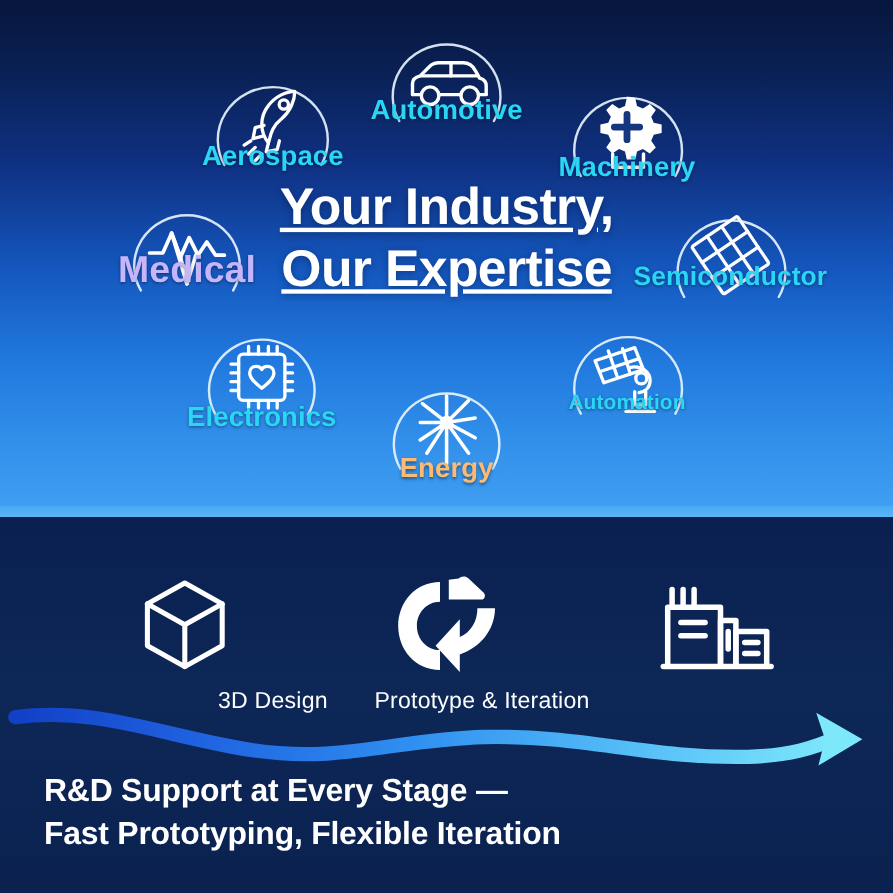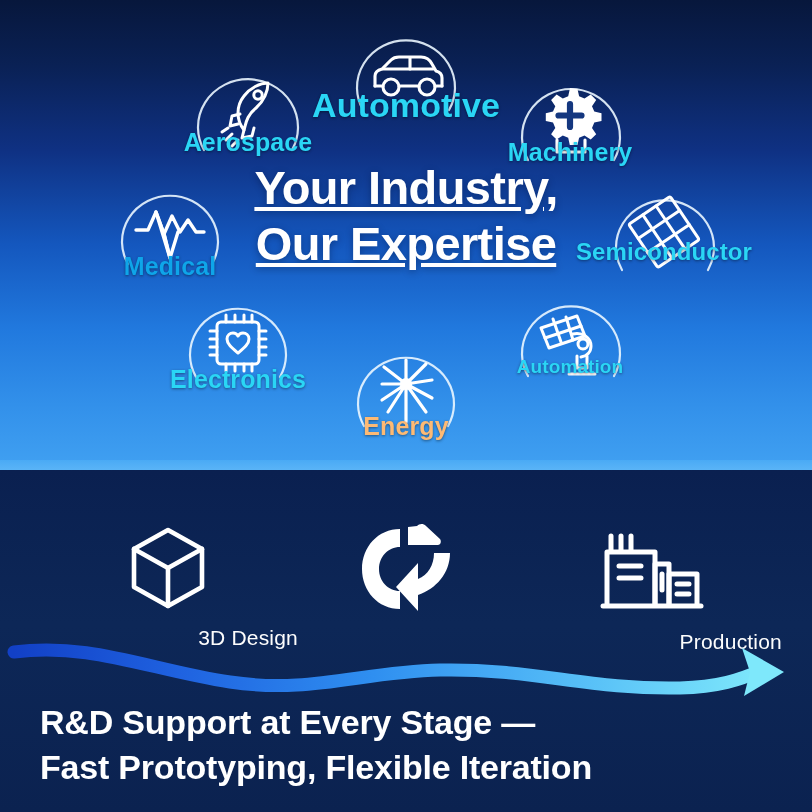--- a/index.html
+++ b/index.html
@@ -61,21 +61,21 @@
   .stage .sicon{height:96px;display:flex;align-items:center;justify-content:center;}
   .stage .slabel{
     margin-top:10px;color:#fdfdfd;font-size:21px;letter-spacing:.2px;
     white-space:nowrap;
   }
 
   #wave{position:absolute;left:0;top:628px;width:812px;height:90px;}
 
   #bottom-headline{
     position:absolute;left:40px;top:700px;width:740px;
-    color:#ffffff;font-weight:bold;font-size:34px;line-height:1.33;
+    color:#ffffff;font-weight:bold;font-size:29px;line-height:1.33;
     letter-spacing:-.2px;
   }
   #bottom-headline span{display:block;}
 </style>
 </head>
 <body>
 
 <div id="poster">
 
   <div id="top-panel"></div>
@@ -106,21 +106,21 @@
           <g stroke="#ffffff" stroke-width="3.1" fill="none" stroke-linecap="round" stroke-linejoin="round">
             <path d="M28 62 L28 52 C28 48 31 46 35 45 L44 36 C46 34 49 33 52 33 L74 33 C79 33 83 36 85 40 L89 47 C93 48 95 50 95 54 L95 62"></path>
             <path d="M28 62 L36 62 M52 62 L72 62 M88 62 L95 62"></path>
             <circle cx="44" cy="63" r="8"></circle>
             <circle cx="80" cy="63" r="8"></circle>
             <path d="M36 45 L86 45"></path>
             <path d="M63 34 L63 45"></path>
           </g>
         </svg>
       </div>
-      <div class="nlabel" style="top: 62px; font-size: 34px; color: rgb(42, 214, 245); text-align: center;">Automotive</div>
+      <div class="nlabel" style="top: 62px; font-size: 25px; color: rgb(42, 214, 245); text-align: center;">Automotive</div>
     </div>
 
     <div class="node" id="node-2" style="left: 570px; top: 68px;">
       <div class="ring">
         <svg width="118" height="110" viewBox="0 0 118 110">
           <path d="M17 92 A49 48 0 1 1 103 92" fill="none" stroke="#eaf6ff" stroke-width="2.2" stroke-linecap="round" opacity=".9"></path>
           <g fill="#ffffff">
             <path d="M59 20 l7.5 1.1 1.6 7.2 5.4 2.3 6.2-4.1 5.5 5.4 -4.2 6.3 2.3 5.4 7.2 1.6 0 7.7 -7.2 1.6 -2.3 5.4 4.2 6.3 -5.5 5.4 -6.2-4.1 -5.4 2.3 -1.6 7.2 -7.7 0 -1.6-7.2 -5.4-2.3 -6.2 4.1 -5.5-5.4 4.2-6.3 -2.3-5.4 -7.2-1.6 0-7.7 7.2-1.6 2.3-5.4 -4.2-6.3 5.5-5.4 6.2 4.1 5.4-2.3 1.6-7.2z"></path>
           </g>
           <path d="M59 36 L59 59 M47.5 47.5 L70.5 47.5" stroke="#14377f" stroke-width="6.2" stroke-linecap="round"></path>
@@ -137,21 +137,21 @@
       <div class="ring">
         <svg width="116" height="102" viewBox="0 0 116 102">
           <path d="M16 84 A48 46 0 1 1 100 84" fill="none" stroke="#eaf6ff" stroke-width="2.2" stroke-linecap="round" opacity=".9"></path>
           <g stroke="#ffffff" stroke-width="3.4" fill="none" stroke-linecap="round" stroke-linejoin="round">
             <path d="M24 50 L36 50 L44 32 L52 54 L60 36 L68 52 L76 40 L84 52 L92 52"></path>
             <path d="M44 32 L52 54 L58 78 L44 32"></path>
             <path d="M52 54 L58 78 L66 52"></path>
           </g>
         </svg>
       </div>
-      <div class="nlabel" style="top: 72px; font-size: 25px; color: #0ea5e9;">Medical</div>
+      <div class="nlabel" style="top: 46px; font-size: 34px; color: #c4b5fd;">Medical</div>
     </div>
 
     <div class="node" id="node-4" style="left: 664px; top: 182px;">
       <div class="ring">
         <svg width="118" height="106" viewBox="0 0 118 106">
           <path d="M17 88 A49 47 0 1 1 103 88" fill="none" stroke="#eaf6ff" stroke-width="2.2" stroke-linecap="round" opacity=".9"></path>
           <g stroke="#ffffff" stroke-width="3" fill="none" stroke-linecap="round" stroke-linejoin="round" transform="rotate(-34 59 50)">
             <rect x="34" y="24" width="50" height="52" rx="2"></rect>
             <path d="M34 41 L84 41 M34 58 L84 58"></path>
             <path d="M51 24 L51 76 M67 24 L67 76"></path>
@@ -232,38 +232,38 @@
     <div class="stage" id="stage-1" style="left: 276px; top: 520px; width: 260px;">
       <div class="sicon">
         <svg width="100" height="98" viewBox="0 0 100 98">
           <g fill="#ffffff">
             <path d="M44 10 C22 10 6 28 6 50 C6 72 22 90 44 90 L44 72 C32 72 23 62 23 50 C23 38 32 28 44 28 Z"></path>
             <path d="M52 8 L52 26 L82 26 C84 26 86 23 84 20 L70 7 C67 4 63 5 61 7 Z"></path>
             <path d="M94 34 L78 34 C78 46 72 56 62 60 L62 44 L40 68 L62 92 L62 76 C80 70 94 54 94 34 Z"></path>
           </g>
         </svg>
       </div>
+      <div class="slabel">Prototype &amp; Iteration</div>
     </div>
 
     <div class="stage" id="stage-2" style="left: 522px; top: 524px; width: 260px;">
       <div class="sicon">
         <svg width="106" height="92" viewBox="0 0 106 92">
           <g stroke="#ffffff" stroke-width="5" fill="none" stroke-linecap="round" stroke-linejoin="round">
             <path d="M12 10 L12 24 M22 10 L22 24 M32 10 L32 24"></path>
             <path d="M8 78 L8 26 L56 26 L56 78"></path>
             <path d="M20 40 L42 40 M20 52 L42 52"></path>
             <path d="M56 78 L56 38 L70 38 L70 78"></path>
             <path d="M63 48 L63 64"></path>
             <path d="M70 78 L70 48 L98 48 L98 78"></path>
             <path d="M78 58 L90 58 M78 68 L90 68"></path>
             <path d="M4 80 L102 80"></path>
           </g>
         </svg>
       </div>
-      <div class="slabel">Production</div>
     </div>
   </div>
 
   <svg id="wave" viewBox="0 0 812 90">
     <defs>
       <linearGradient id="gwave" x1="0" y1="0" x2="1" y2="0">
         <stop offset="0" stop-color="#1240c6"></stop>
         <stop offset="0.22" stop-color="#1f62e0"></stop>
         <stop offset="0.48" stop-color="#2f8ff0"></stop>
         <stop offset="0.75" stop-color="#55bdf7"></stop>

